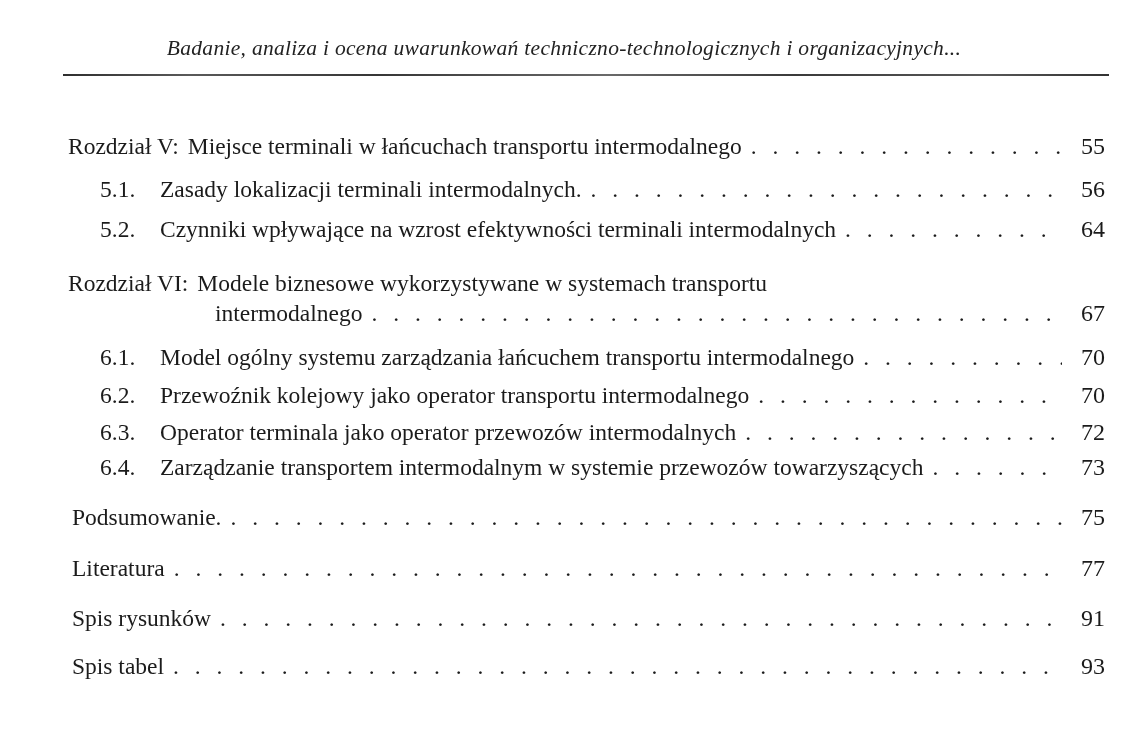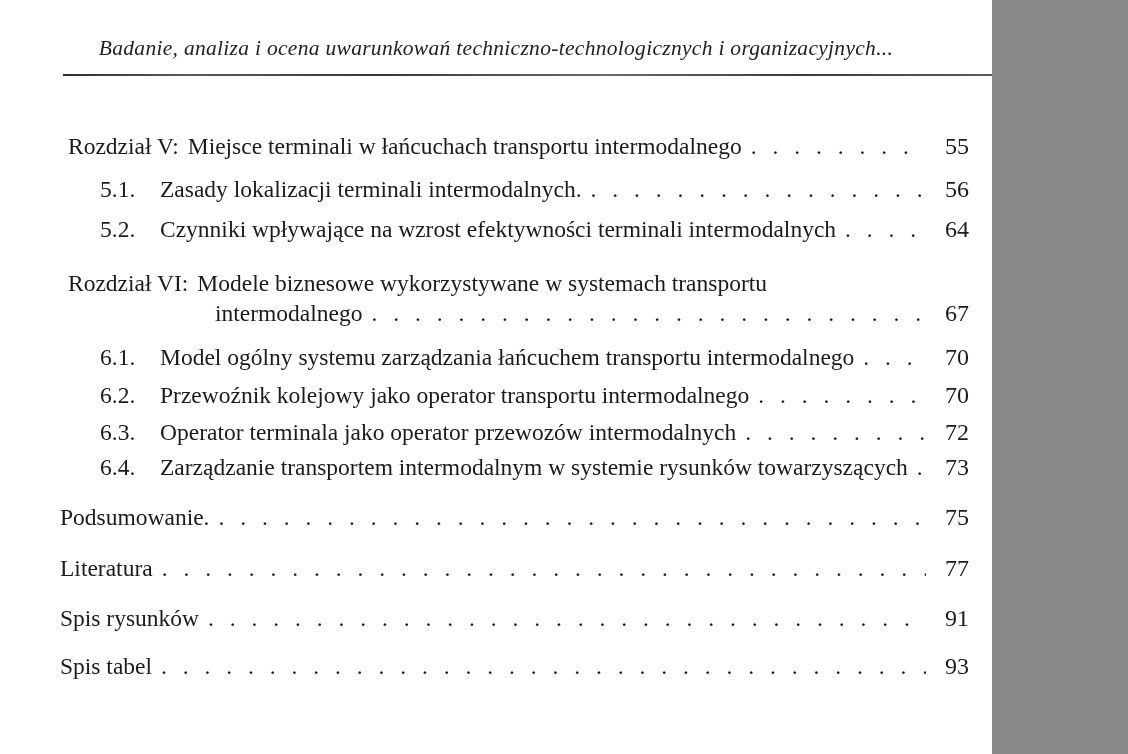--- a/index.html
+++ b/index.html
@@ -1,18 +1,18 @@
 <!DOCTYPE html>
 <html><head>
 <meta charset="utf-8">
 <style>
   html,body{margin:0;padding:0;background:#888;}
   .page{
     position:relative;
-    width:992px;height:754px;
+    width:1128px;height:754px;
     background:#ffffff;
     overflow:hidden;
     font-family:"Liberation Serif","DejaVu Serif",serif;
     color:#1b1b1b;
   }
   
   .running-title{
     position:absolute;
     top:36px;left:0;right:0;
     text-align:center;
@@ -50,21 +50,21 @@
   }
   .pg{
     min-width:34px;
     text-align:right;
     font-size:24px;
     flex-shrink:0;
   }
   .chapter{left:68px;}
   .sub{left:92px;margin-left:8px;}
   .cont{left:215px;}
-  .plain{left:60px;}
+  .plain{left:72px;}
 </style>
 </head>
 <body>
 
 <div class="page">
 
   <div class="running-title">Badanie, analiza i ocena uwarunkowań techniczno-technologicznych i organizacyjnych...</div>
   <div class="header-rule"></div>
 
   <div class="row chapter" style="top:131px">
@@ -114,21 +114,21 @@
 
   <div class="row sub" style="top:417px">
     <span class="num">6.3.</span>
     <span class="ttl">Operator terminala jako operator przewozów intermodalnych</span>
     <span class="dots"> . . . . . . . . . . . . . . . . . . . . . . . . . . . . . . . . . . . . . . . . . . . . . . . . . . . . . . . . . . . . . . . . . . . . . . . . . . . . . . . .</span>
     <span class="pg">72</span>
   </div>
 
   <div class="row sub" style="top:452px">
     <span class="num">6.4.</span>
-    <span class="ttl">Zarządzanie transportem intermodalnym w systemie rysunków towarzyszących</span>
+    <span class="ttl">Zarządzanie transportem intermodalnym w systemie przewozów towarzyszących</span>
     <span class="dots"> . . . . . . . . . . . . . . . . . . . . . . . . . . . . . . . . . . . . . . . . . . . . . . . . . . . . . . . . . . . . . . . . . . . . . . . . . . . . . . . .</span>
     <span class="pg">73</span>
   </div>
 
   <div class="row plain" style="top:502px">
     <span class="ttl">Podsumowanie.</span>
     <span class="dots"> . . . . . . . . . . . . . . . . . . . . . . . . . . . . . . . . . . . . . . . . . . . . . . . . . . . . . . . . . . . . . . . . . . . . . . . . . . . . . . . .</span>
     <span class="pg">75</span>
   </div>
 

